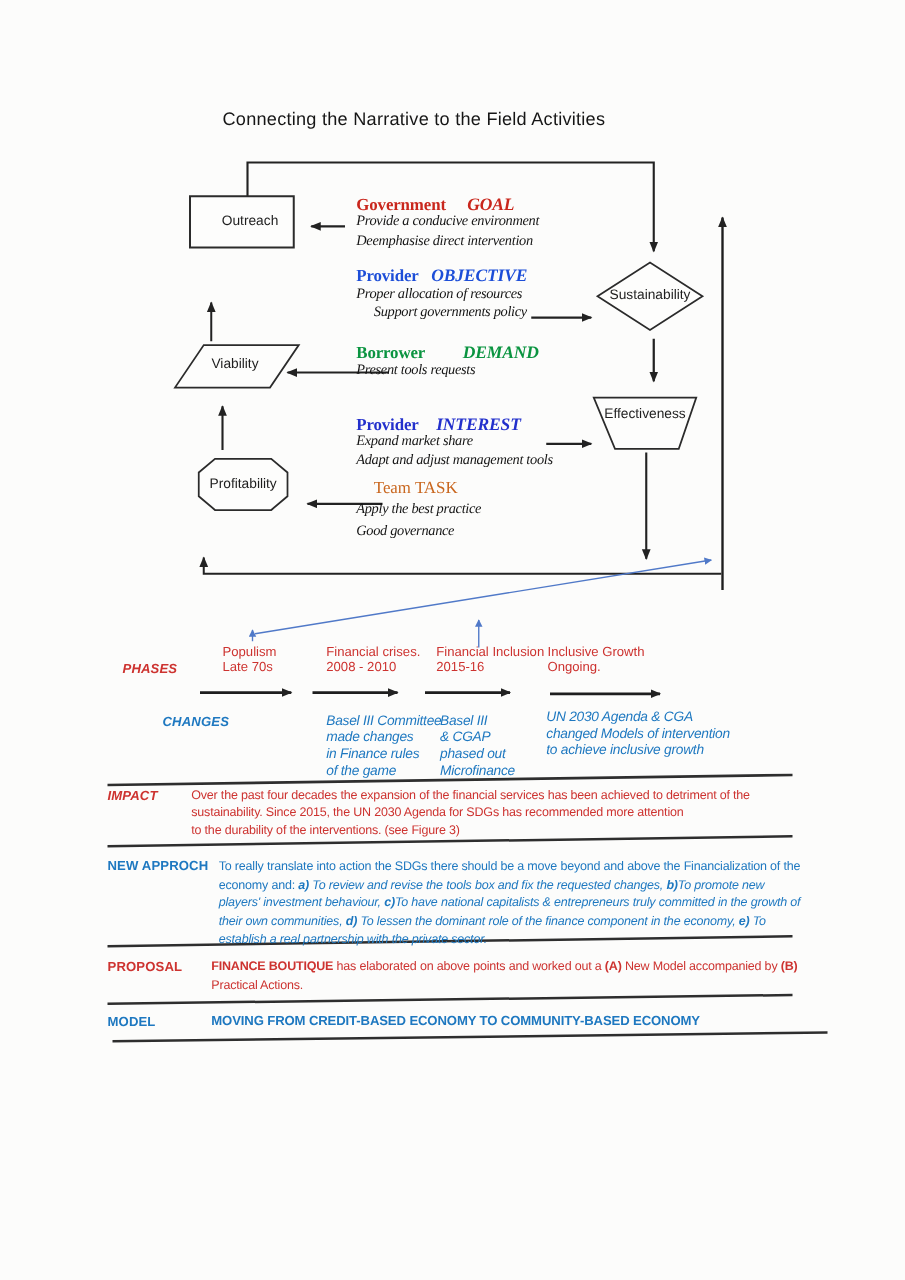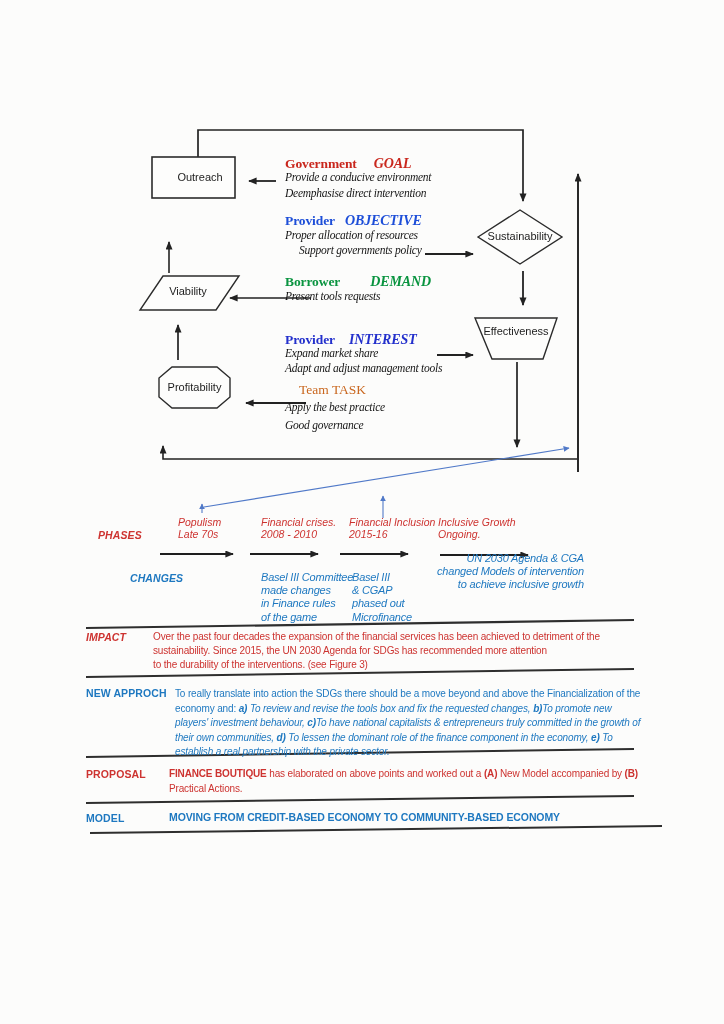--- a/index.html
+++ b/index.html
@@ -27,21 +27,21 @@
   .c-green{color:#0a9440;}
   .c-blue{color:#2330cc;}
   .c-orange{color:#c9671f;}
 
   
   .sans-red{color:#cd3330;}
   .sans-blue{color:#1e78c0;}
   .sec-label{font-size:10.5px;font-weight:bold;letter-spacing:.1px;white-space:nowrap;}
   .ital{font-style:italic;}
   .preline{white-space:pre-line;}
-  .phase{font-size:10.5px;font-style:italic;line-height:12px;white-space:pre-line;}
+  .phase{font-size:10.5px;line-height:12px;white-space:pre-line;}
   .change{font-size:11px;font-style:italic;line-height:13.2px;letter-spacing:-.2px;}
   .millions{font-size:12.5px;font-style:italic;font-weight:bold;line-height:13.5px;text-align:center;}
   .body-txt{font-size:10px;line-height:14.6px;letter-spacing:-.15px;}
   .impact-txt{line-height:14px;}
   .bseg{font-weight:bold;}
   .iseg{font-style:italic;}
   .biseg{font-weight:bold;font-style:italic;}
   .model-txt{font-weight:bold;font-size:10.5px;letter-spacing:-.1px;}
 </style>
 </head>
@@ -90,20 +90,21 @@
     <path d="M340,554 L408,554" fill="none" stroke="#1e1e1e" stroke-width="2.2" marker-end="url(#mb)"></path>
     <path d="M440,555 L528,555" fill="none" stroke="#1e1e1e" stroke-width="2.2" marker-end="url(#mb)"></path>
 
     <path d="M86,628 L634,620" stroke="#2e2e2e" stroke-width="2.2" fill="none"></path>
     <path d="M86,677 L634,669" stroke="#2e2e2e" stroke-width="2" fill="none"></path>
     <path d="M86,757 L634,749" stroke="#2e2e2e" stroke-width="2" fill="none"></path>
     <path d="M86,803 L634,796" stroke="#2e2e2e" stroke-width="2" fill="none"></path>
     <path d="M90,833 L662,826" stroke="#2e2e2e" stroke-width="2" fill="none"></path>
   </svg>
 
+  <div class="abs title">Connecting the Narrative to the Field Activities</div>
 
   <div class="abs node-label" style="left:152px;top:171px;width:96px;">Outreach</div>
   <div class="abs node-label" style="left:148px;top:285px;width:80px;">Viability</div>
   <div class="abs node-label" style="left:159px;top:381px;width:71px;">Profitability</div>
   <div class="abs node-label" style="left:478px;top:230px;width:84px;">Sustainability</div>
   <div class="abs node-label" style="left:475px;top:325px;width:82px;">Effectiveness</div>
 
   <div class="abs ann ann-head c-red" style="left:285px;top:156px;">
     <span>Government</span><span class="ann-key" style="margin-left:17px;">GOAL</span>
   </div>
@@ -140,21 +141,21 @@
 
   <div class="abs sec-label ital sans-blue" style="left:104px;top:572px;padding-left:26px;">CHANGES</div>
   <div class="abs change sans-blue preline" style="left:261px;top:571px;">Basel III Committee
 made changes
 in Finance rules
 of the game</div>
   <div class="abs change sans-blue preline" style="left:352px;top:571px;">Basel III
 &amp; CGAP
 phased out
 Microfinance</div>
-  <div class="abs change sans-blue preline" style="left:437px;top:552px;text-align:right;">UN 2030 Agenda &amp; CGA
+  <div class="abs change sans-blue preline" style="left:437px;top:568px;">UN 2030 Agenda &amp; CGA
 changed Models of intervention
 to achieve inclusive growth</div>
 
   <div class="abs sec-label ital sans-red" style="left:86px;top:631px;">IMPACT</div>
   <div class="abs body-txt impact-txt sans-red preline" style="left:153px;top:630px;width:500px;">Over the past four decades the expansion of the financial services has been achieved to detriment of the
 sustainability. Since 2015, the UN 2030 Agenda for SDGs has recommended more attention
 to the durability of the interventions. (see Figure 3)</div>
 
   <div class="abs sec-label sans-blue" style="left:86px;top:687px;">NEW APPROCH</div>
   <div class="abs body-txt sans-blue" style="left:175px;top:687px;width:470px;">

